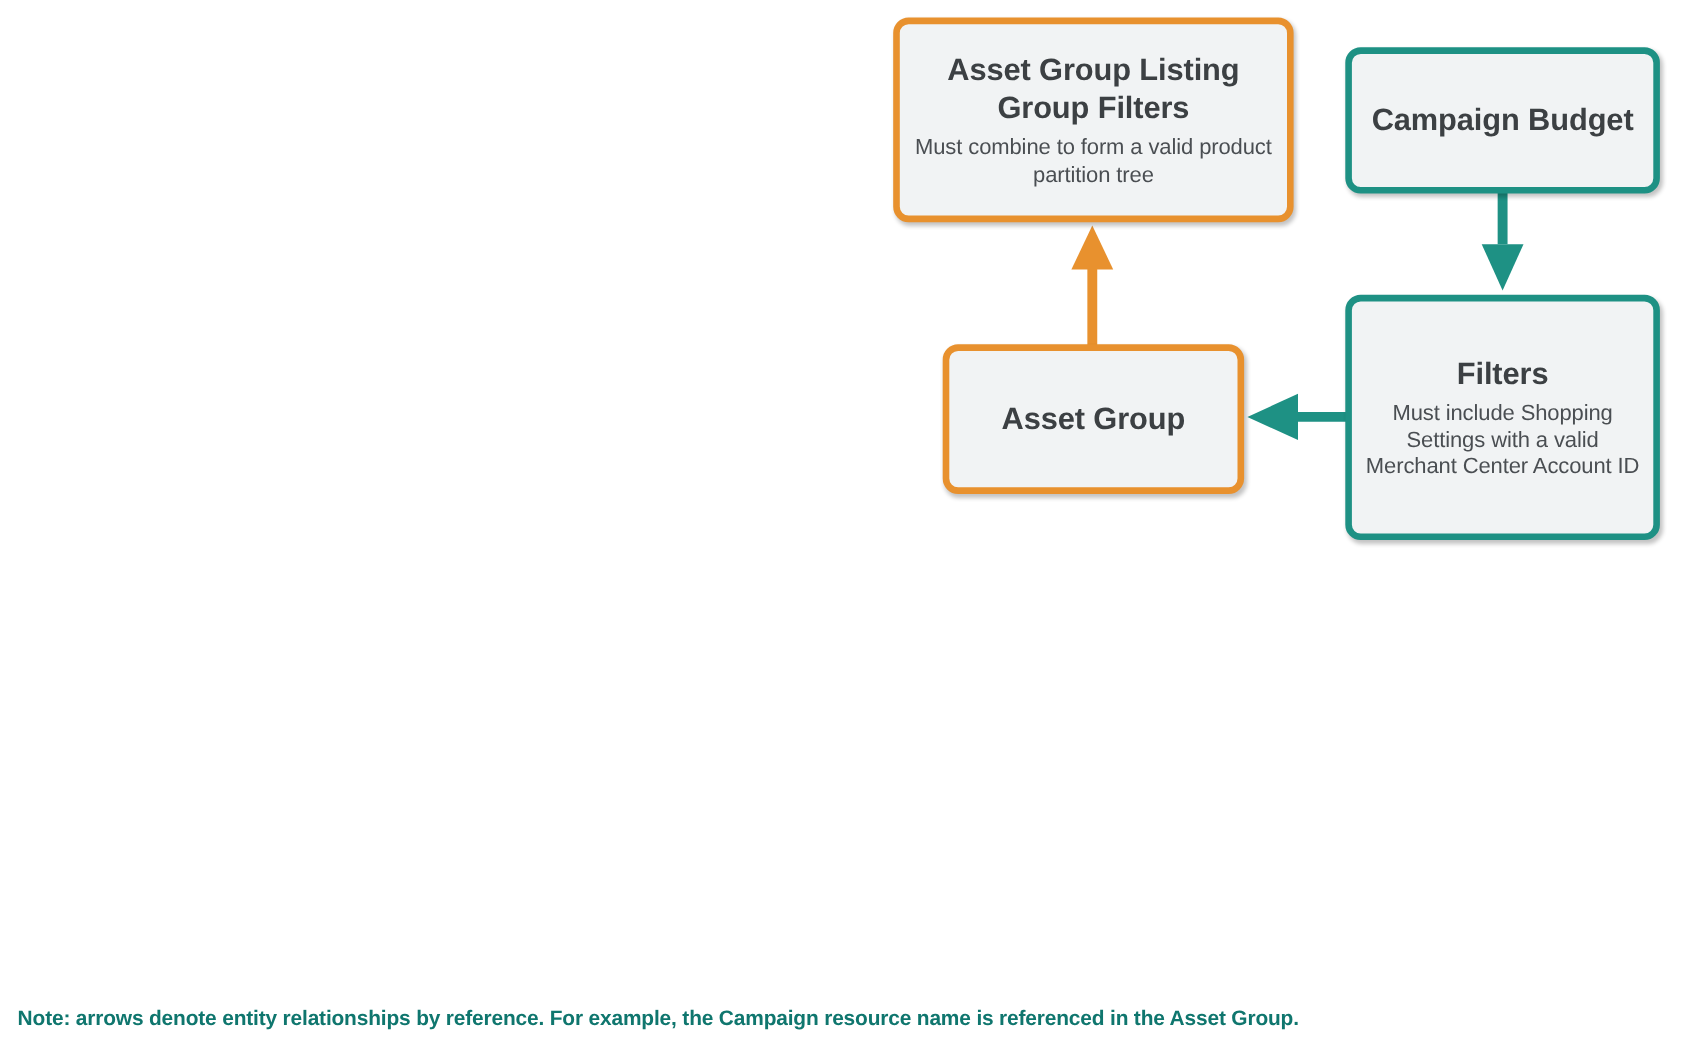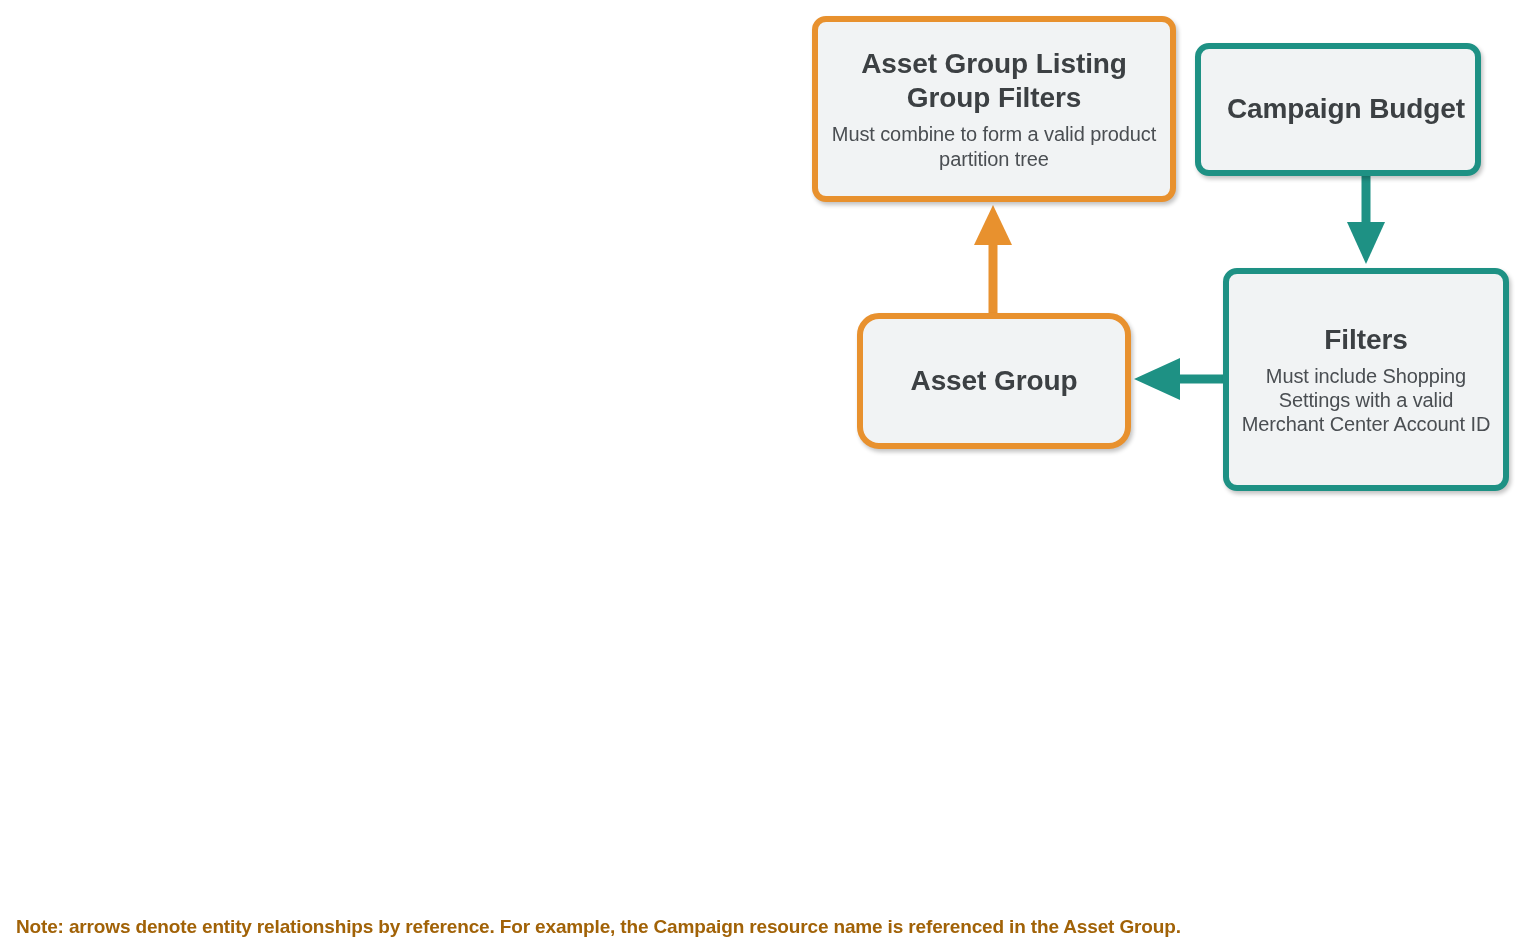--- a/index.html
+++ b/index.html
@@ -65,36 +65,36 @@
     color: #4a4e52;
     margin-top: 7px;
     letter-spacing: -0.1px;
   }
 
   
   #node-asset-group-listing-group-filters {
     left: 812px;  top: 16px;  width: 364px;  height: 186px;
   }
   #node-campaign-budget {
-    left: 1195px; top: 43px;  width: 286px;  height: 133px; align-items: flex-end;
+    left: 1223px; top: 43px;  width: 286px;  height: 133px;
   }
   #node-asset-group {
-    left: 857px;  top: 313px; width: 274px;  height: 136px; border-radius: 22px;
+    left: 857px;  top: 313px; width: 274px;  height: 136px;
   }
   #node-campaign {
     left: 1223px; top: 268px; width: 286px;  height: 223px;
   }
 
   #footer-note {
     position: absolute;
     left: 16px;
     top: 916px;
     font-size: 19px;
     font-weight: bold;
-    color: #a16207;
+    color: #0f766e;
     letter-spacing: -0.15px;
     white-space: nowrap;
   }
 </style>
 </head>
 <body>
 
 <div id="diagram-canvas">
 
   <svg class="edge-layer" viewBox="0 0 1538 948" width="1538" height="948" xmlns="http://www.w3.org/2000/svg">

